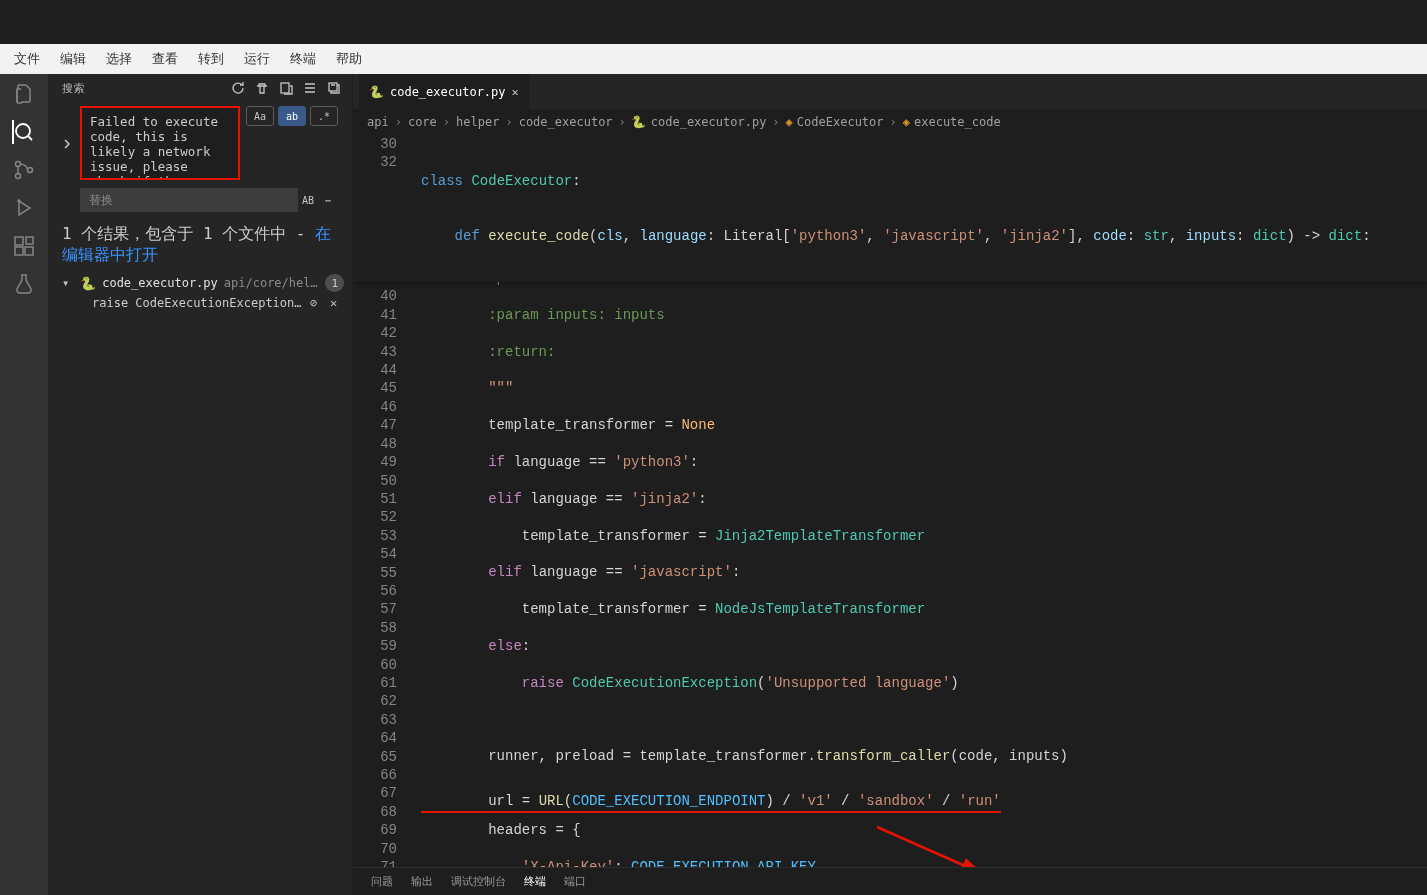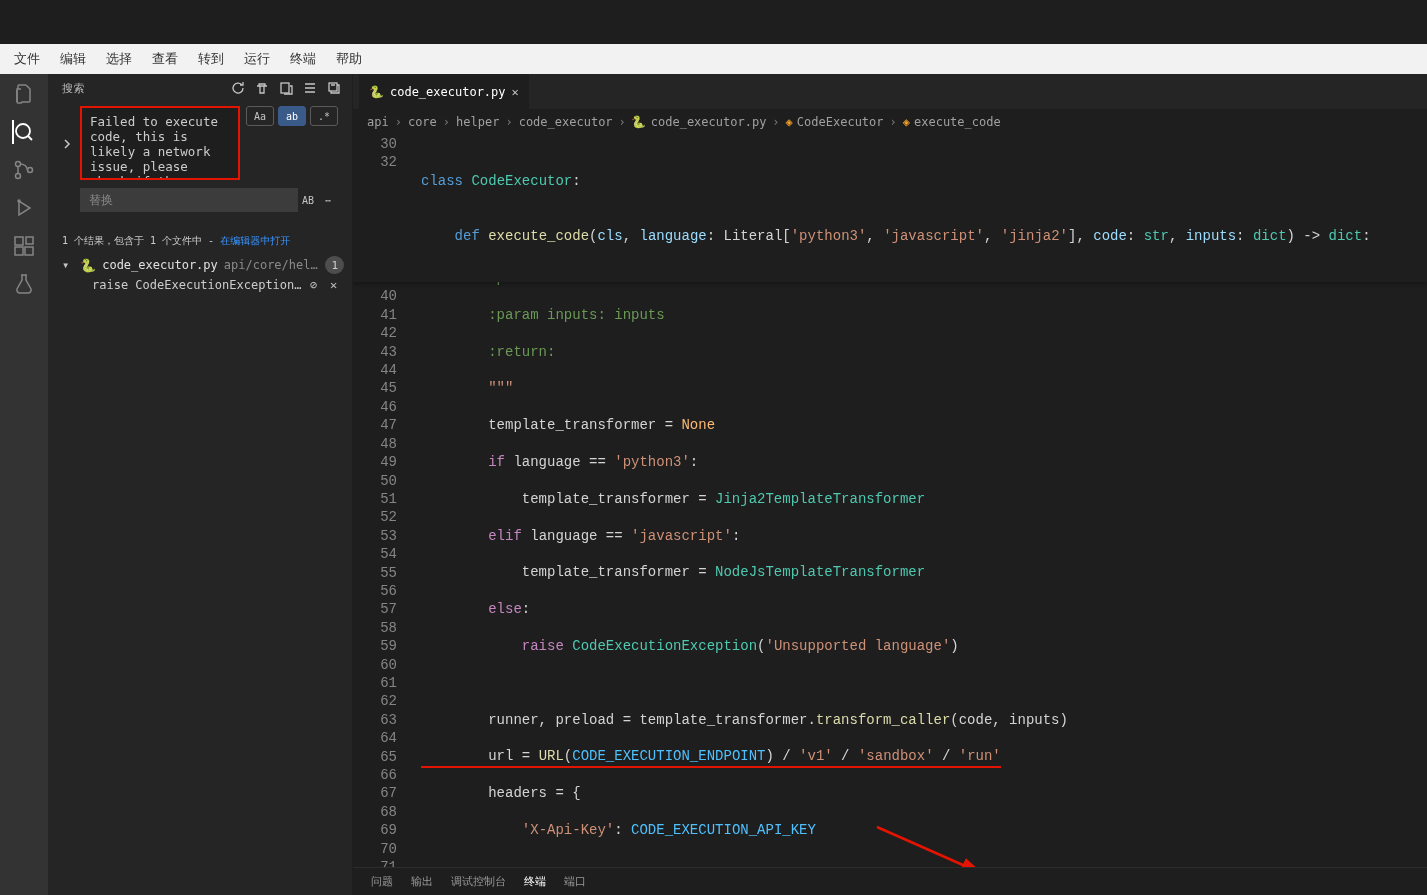--- a/index.html
+++ b/index.html
@@ -20,21 +20,21 @@
   .search-area { padding:8px 14px 4px 14px; display:flex; gap:6px; align-items:flex-start; }
   .chevcol { width:12px; padding-top:2px; color:#c5c5c5; cursor:pointer; flex-shrink:0; align-self:stretch; display:flex; align-items:center; }
   .search-input { flex:1; border:2px solid #e51400; background:#1e1e1e; color:#cccccc; font-size:12.5px; padding:6px 8px; min-height:74px; resize:none; font-family:inherit; }
   .search-opts { display:flex; flex-direction:column; gap:4px; }
   .search-opts .opt { width:28px; height:20px; display:flex; align-items:center; justify-content:center; font-size:10px; border:1px solid #5a5a5a; border-radius:3px; cursor:pointer; color:#c5c5c5; }
   .search-opts .opt.sel { background:#3a5a8a; border-color:#3a5a8a; color:#fff; }
   .replace-row { display:flex; padding:4px 14px 6px 32px; align-items:center; }
   .replace-input { flex:1; background:#3c3c3c; border:1px solid #3c3c3c; color:#cccccc; padding:3px 8px; font-size:12px; height:24px; }
   .replace-input::placeholder { color:#888; }
   .repbtn { width:20px; height:20px; color:#c5c5c5; font-size:10px; display:flex; align-items:center; justify-content:center; cursor:pointer; }
-  .results-summary { padding:6px 14px; font-size:10px; color:#cccccc;margin-top:10px; }
+  .results-summary { padding:6px 14px; font-size:16px; color:#cccccc; }
   .results-summary .link { color:#3794ff; cursor:pointer; }
   .result-file { display:flex; align-items:center; padding:2px 8px 2px 14px; gap:6px; cursor:pointer; font-size:12px; }
   .result-file .twist { width:12px; color:#c5c5c5; }
   .result-file .picon { color:#519aba; font-size:13px; }
   .result-file .fname { color:#e0e0e0; }
   .result-file .fpath { color:#8a8a8a; flex:1; white-space:nowrap; overflow:hidden; text-overflow:ellipsis; }
   .badge { background:#4d4d4d; border-radius:10px; min-width:18px; height:18px; display:flex; align-items:center; justify-content:center; font-size:11px; padding:0 6px; }
   .result-line { display:flex; align-items:center; padding:2px 8px 2px 44px; font-size:12px; color:#cccccc; gap:6px; cursor:pointer; white-space:nowrap; overflow:hidden; }
   .result-line .txt { overflow:hidden; text-overflow:ellipsis; }
   .result-line .ic { width:14px; color:#c5c5c5; }
@@ -57,21 +57,21 @@
   .sticky .gutter, .sticky .codecol { padding-top:0; padding-bottom:0; }
   .kw { color:#c586c0; } 
   .def { color:#569cd6; }
   .fn { color:#dcdcaa; }
   .cls { color:#4ec9b0; }
   .prm { color:#9cdcfe; }
   .str { color:#ce9178; }
   .cmt { color:#6a9955; }
   .cnst { color:#fdba74; }
   .glb { color:#4fc1ff; }
-  .uline { border-bottom:2px solid #e51400; display:inline-block; }
+  .uline { border-bottom:2px solid #e51400; display:inline-block;margin-top:8px; }
   .arrow-svg { position:absolute; z-index:6; }
   .panelbar { height:28px; background:#1e1e1e; display:flex; align-items:center; gap:18px; padding:0 18px; border-top:1px solid #2d2d2d; font-size:11px; color:#9a9a9a; }
   .panelbar .ptab { padding:6px 0; cursor:pointer; }
   .panelbar .ptab.active { color:#fff; border-bottom:1px solid #0078d4; }
   svg { display:block; }
 </style>
 </head>
 <body>
 
 <div class="app">
@@ -285,20 +285,21 @@
           </div>
         <div class="codecol" style="padding-top:42px">
 <div class="codeline"><span class="cmt">        Execute code</span></div>
 <div class="codeline"><span class="cmt">        :param language: code language</span></div>
 <div class="codeline"><span class="cmt">        :param code: code</span></div>
 <div class="codeline"><span class="cmt">        :param inputs: inputs</span></div>
 <div class="codeline"><span class="cmt">        :return:</span></div>
 <div class="codeline"><span class="str">        """</span></div>
 <div class="codeline"><span>        template_transformer = </span><span class="cnst">None</span></div>
 <div class="codeline"><span class="kw">        if</span><span> language == </span><span class="str">'python3'</span><span>:</span></div>
+<div class="codeline"><span class="kw">        elif</span><span> language == </span><span class="str">'jinja2'</span><span>:</span></div>
 <div class="codeline"><span>            template_transformer = </span><span class="cls">Jinja2TemplateTransformer</span></div>
 <div class="codeline"><span class="kw">        elif</span><span> language == </span><span class="str">'javascript'</span><span>:</span></div>
 <div class="codeline"><span>            template_transformer = </span><span class="cls">NodeJsTemplateTransformer</span></div>
 <div class="codeline"><span class="kw">        else</span><span>:</span></div>
 <div class="codeline"><span class="kw">            raise </span><span class="cls">CodeExecutionException</span><span>(</span><span class="str">'Unsupported language'</span><span>)</span></div>
 <div class="codeline"></div>
 <div class="codeline"><span>        runner, preload = template_transformer.</span><span class="fn">transform_caller</span><span>(code, inputs)</span></div>
 <div class="codeline"><span class="uline"><span>        url = </span><span class="fn">URL</span><span>(</span><span class="glb">CODE_EXECUTION_ENDPOINT</span><span>) / </span><span class="str">'v1'</span><span> / </span><span class="str">'sandbox'</span><span> / </span><span class="str">'run'</span></span></div>
 <div class="codeline"><span>        headers = {</span></div>
 <div class="codeline"><span>            </span><span class="str">'X-Api-Key'</span><span>: </span><span class="glb">CODE_EXECUTION_API_KEY</span></div>

